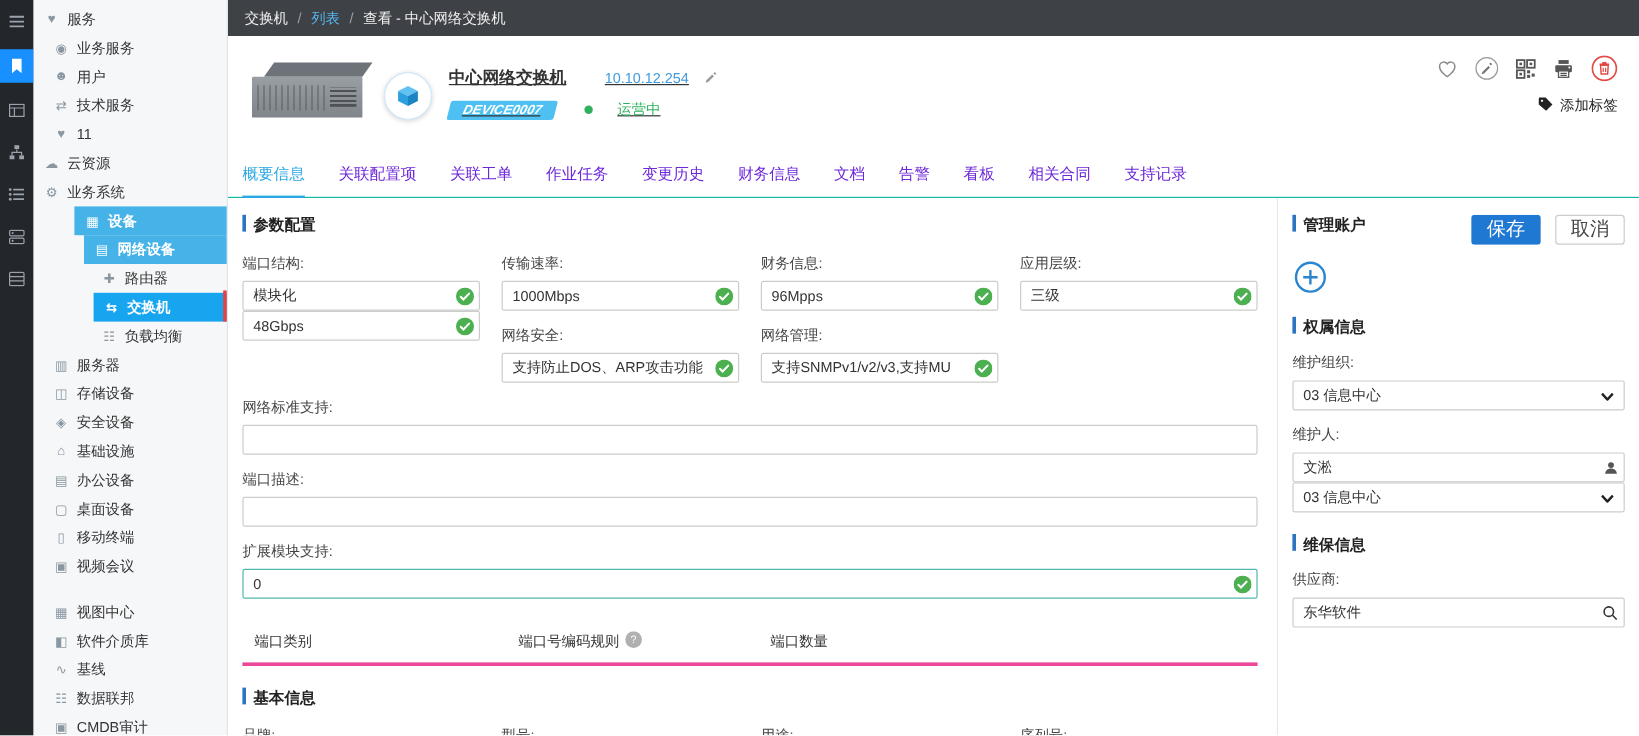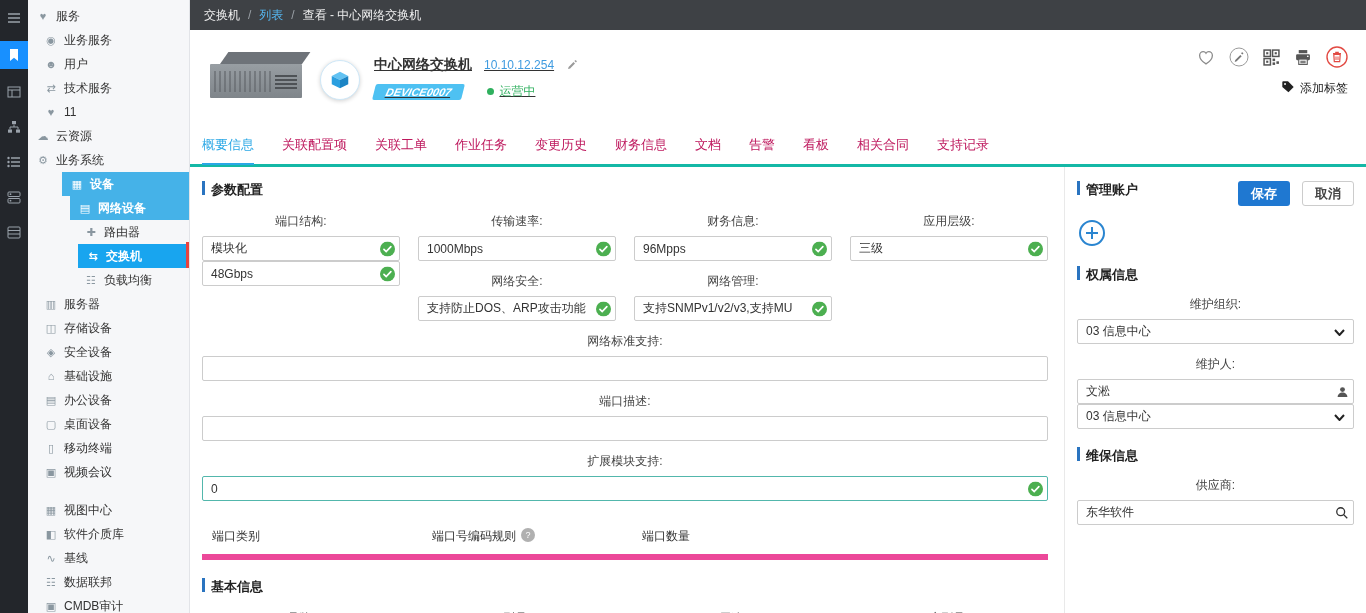--- a/index.html
+++ b/index.html
@@ -44,58 +44,58 @@
   .dev-header { flex:none; display:flex; padding:14px 16px 0 20px; position:relative; height:98px;text-decoration:underline; }
   .device-photo { width:92px; height:54px; position:relative; margin-top:8px; flex:none; }
   .dp-top { position:absolute; left:10px; top:0; width:82px; height:12px; background:#6e7379; transform:skewX(-35deg); transform-origin:bottom left; }
   .dp-body { position:absolute; left:0; top:12px; width:92px; height:34px; background:linear-gradient(#989ea3,#7f858a); border-radius:1px; }
   .dp-vents { position:absolute; left:4px; top:19px; width:58px; height:21px; background:repeating-linear-gradient(90deg,#5d6166 0 2px,transparent 2px 5px); opacity:.55; }
   .dp-ports { position:absolute; right:5px; top:21px; width:22px; height:16px; background:repeating-linear-gradient(0deg,#4e5256 0 2px,transparent 2px 4px); }
   .type-circle { width:40px; height:40px; border-radius:50%; background:#fff; border:1px solid #cfe8f8; box-shadow:0 1px 4px rgba(0,0,0,.18); display:flex; align-items:center; justify-content:center; margin:16px 0 0 18px; flex:none; }
   .dev-info { margin-left:14px; padding-top:12px; }
   .dev-row1 { display:flex; align-items:center; gap:12px; }
   .dev-name { font-size:14px; font-weight:bold; color:#333; }
-  .dev-ip { color:#3f9be0; font-size:12px; }
+  .dev-ip { color:#3f9be0; font-size:12px;margin-left:20px; }
   .ip-edit { cursor:pointer; display:inline-flex; }
   .dev-row2 { margin-top:9px; display:flex; align-items:center; gap:24px; }
   .dev-code { display:inline-block; background:#4ec1f2; color:#fff; font-size:11px; font-style:italic; font-weight:bold; padding:2px 12px; transform:skewX(-14deg); border-radius:2px; }
-  .dev-status { color:#2fb05e; font-size:12px; display:inline-flex; align-items:center; gap:5px; }
+  .dev-status { color:#2fb05e; font-size:12px; display:inline-flex; align-items:center; gap:20px; }
   .dot { width:7px; height:7px; border-radius:50%; background:#2fb05e; }
   .dev-actions { position:absolute; right:18px; top:16px; display:flex; flex-direction:column; align-items:flex-end; gap:12px; }
   .act-icons { display:flex; align-items:center; gap:14px; }
   .aicon { display:inline-flex; cursor:pointer; }
   .tag-add { display:inline-flex; align-items:center; gap:5px; font-size:12px; color:#222; cursor:pointer; }
 
   
-  .tabs { flex:none; display:flex; gap:28px; padding:8px 0 0 12px; border-bottom:3px solid #14b8a6; }
-  .tab { padding-bottom:9px; font-size:13px; color:#be185d; cursor:pointer; white-space:nowrap; }
+  .tabs { flex:none; display:flex; gap:28px; padding:8px 0 0 12px; border-bottom:1px solid #14b8a6; }
+  .tab { padding-bottom:9px; font-size:13px; color:#6d28d9; cursor:pointer; white-space:nowrap; }
   .tab.active { color:#2aa7e5; border-bottom:2px solid #2aa7e5; margin-bottom:-1px; }
 
   
   .body-cols { flex:1; display:flex; overflow:hidden; }
   .left-form { flex:1; min-width:0; padding:8px 16px 0 12px; overflow:hidden; }
   .right-col { width:302px; flex:none; border-left:1px solid #e9e9e9; padding:8px 12px 0 12px; overflow:hidden; }
 
   .sec-h { display:flex; align-items:flex-start; gap:6px; font-weight:bold; font-size:13px; color:#222; margin:6px 0 2px; }
   .sec-bar { width:3px; height:14px; background:#2a74c0; flex:none; }
   .flex-sp { flex:1; }
 
   .g4 { display:grid; grid-template-columns:repeat(4,minmax(0,1fr)); column-gap:18px; }
-  .f-label { display:block; font-size:12px; color:#444; margin:12px 0 6px; white-space:nowrap;text-align:center; }
+  .f-label { display:block; font-size:12px; color:#444; margin:12px 0 6px; white-space:nowrap; }
   .f-wrap { position:relative; }
   .f-input { width:100%; height:25px; border:1px solid #ccc; border-radius:2px; font-family:inherit; font-size:12px; padding:0 24px 0 8px; color:#333; background:#fff; }
   .f-input.plain { padding-right:8px; }
   .f-input.teal { border-color:#52b7ac; }
   .f-icon { position:absolute; right:5px; top:50%; transform:translateY(-50%); display:inline-flex; }
   .f-select { height:25px; border:1px solid #ccc; border-radius:2px; display:flex; align-items:center; justify-content:space-between; padding:0 8px; font-size:12px; color:#333; background:#fff; cursor:pointer; }
 
-  .ptable { display:grid; grid-template-columns:220px 210px 1fr; margin-top:18px; border-bottom:6px solid #ec4899; }
+  .ptable { display:grid; grid-template-columns:220px 210px 1fr; margin-top:18px; border-bottom:3px solid #ec4899; }
   .pth { padding:9px 10px; font-size:12px; color:#333; display:flex; align-items:center; gap:5px; }
 
-  .btn { height:25px; padding:0 12px; font-size:13px; border-radius:3px; border:1px solid transparent; cursor:pointer; font-family:inherit;font-weight:bold; }
+  .btn { height:25px; padding:0 12px; font-size:16px; border-radius:3px; border:1px solid transparent; cursor:pointer; font-family:inherit; }
   .btn.primary { background:#1f78d1; color:#fff; }
   .btn.ghost { background:#fff; border-color:#ccc; color:#444; margin-left:6px; }
   .plus-btn { width:26px; height:26px; border:2px solid #2a85d0; border-radius:50%; display:inline-flex; align-items:center; justify-content:center; margin:12px 0 2px 2px; cursor:pointer; }
   .mt18 { margin-top:18px; }
 </style>
 </head>
 <body>
 
 <div class="app">
 

